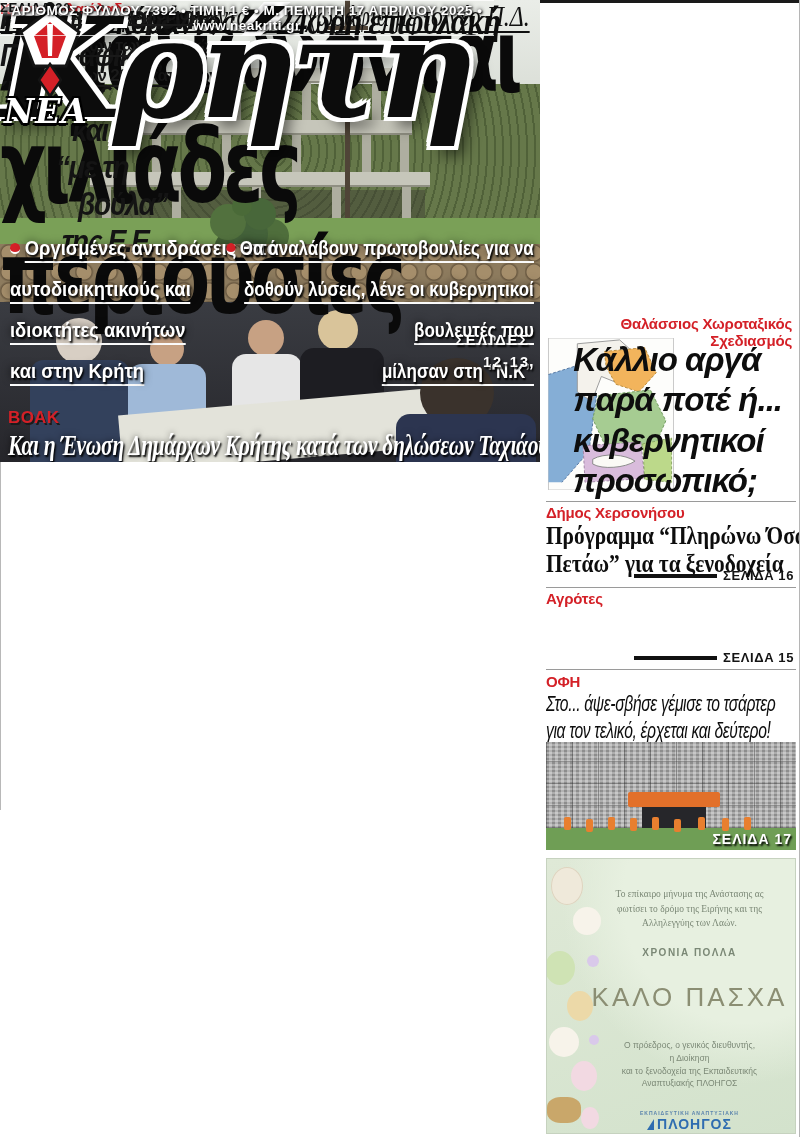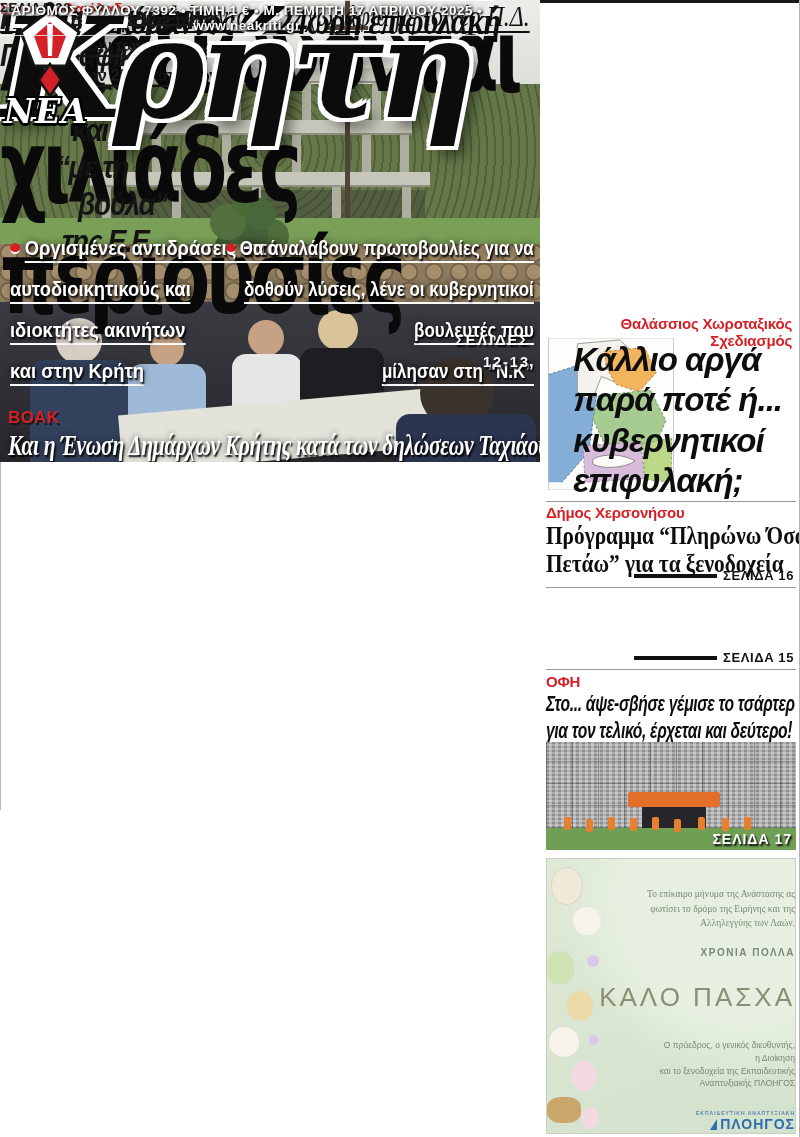--- a/index.html
+++ b/index.html
@@ -88,34 +88,34 @@
 .mar-head{position:absolute;right:14px;top:28px;text-align:left;font-weight:bold;font-style:italic;font-size:33px;line-height:1.22;letter-spacing:-1px;color:#0d0d0d;z-index:2}
 .mar-head div{white-space:nowrap}
 .mapwrap{position:absolute;left:0;top:26px;width:130px;height:152px}
 .sec2{top:502px;height:86px;border-bottom:1px solid #9a9a9a;padding-top:2px}
 .sec3{top:588px;height:82px;border-bottom:1px solid #9a9a9a;padding-top:2px}
 .shead{font-family:"Liberation Serif",serif;font-weight:bold;font-size:26px;line-height:1.06;color:#0d0d0d;margin-top:1px}
 .shead div{white-space:nowrap;transform-origin:0 50%}
 .sx82 div{transform:scaleX(.82)}
 .sx76 div{transform:scaleX(.76)}
 .sec4{top:670px;height:184px;padding-top:3px}
-.ofi-head{font-weight:bold;font-style:italic;font-size:23px;line-height:1.18;color:#0d0d0d;letter-spacing:-.5px}
+.ofi-head{font-weight:normal;font-style:italic;font-size:23px;line-height:1.18;color:#0d0d0d;letter-spacing:-.5px}
 .ofi-head div{white-space:nowrap;transform:scaleX(.68);transform-origin:0 50%}
 .stadium{position:absolute;left:0;top:72px;width:250px;height:108px;overflow:hidden;background:repeating-linear-gradient(0deg,rgba(255,255,255,.28) 0 2px,transparent 2px 4px),repeating-linear-gradient(90deg,#8d8d8d 0 3px,#b3b3b3 3px 6px)}
 .fence{position:absolute;inset:0;background:repeating-linear-gradient(90deg,rgba(50,50,50,.4) 0 1px,transparent 1px 26px),repeating-linear-gradient(0deg,rgba(50,50,50,.35) 0 1px,transparent 1px 22px)}
 .pitch{position:absolute;left:0;bottom:0;width:250px;height:22px;background:#6f9e55}
 .banner{position:absolute;left:82px;top:50px;width:92px;height:15px;background:#e2702a;border-radius:2px}
 .tunnel{position:absolute;left:96px;top:65px;width:64px;height:28px;background:#26262a}
 .player{position:absolute;bottom:20px;width:7px;height:13px;background:#e87f2f;border-radius:2px}
 .stad-ref{position:absolute;right:4px;bottom:3px;color:#fff;font-weight:bold;font-size:14px;letter-spacing:1px;text-shadow:1.5px 1.5px 2px #000}
 
 .ad{position:absolute;left:546px;top:858px;width:250px;height:276px;background:radial-gradient(circle at 80% 15%,#e7f0e0 0 40%,transparent 60%),linear-gradient(160deg,#dfe9d7,#d3e2cc);border:1px solid #c6d2bf;overflow:hidden}
 .eggs{position:absolute;left:0;top:0;bottom:0;width:62px}
 .egg{position:absolute;border-radius:50%}
-.ad-text{margin-left:37px;text-align:right;color:#7b8876}
+.ad-text{margin-left:37px;text-align:center;color:#7b8876}
 .ad-msg{margin-top:28px;font-family:"Liberation Serif",serif;font-size:9.5px;line-height:1.55}
 .ad-greet{margin-top:16px;font-size:10px;letter-spacing:1.5px;font-weight:bold}
 .ad-title{margin-top:24px;font-size:26px;letter-spacing:3px;color:#8b8e73}
 .ad-sig{margin-top:26px;font-size:8.5px;line-height:1.5}
 .ad-logo{margin-top:20px}
 .logo-tag{font-size:5px;letter-spacing:1px;color:#5b84ad;font-weight:bold}
 .logo-name{font-size:14px;font-weight:900;color:#2f6db0;letter-spacing:1px}
 .sail{display:inline-block;width:0;height:0;border-left:7px solid transparent;border-bottom:11px solid #2f6db0;margin-right:3px;vertical-align:-1px}
 </style>
 </head>
@@ -267,37 +267,38 @@
         <path d="M52,60 L106,54 L122,86 L110,114 L58,110 L46,84 Z" fill="#a6cc92" stroke="#6f9a5e" stroke-dasharray="3,2"></path>
         <path d="M36,112 L96,108 L100,146 L38,150 Z" fill="#d9bcdc" stroke="#a186a6" stroke-dasharray="3,2"></path>
         <path d="M46,126 C58,119 80,121 90,128 C80,135 56,137 46,131 Z" fill="#fbfaf6" stroke="#888"></path>
         <path d="M98,110 L128,104 L128,150 L100,147 Z" fill="#bcd98a" stroke="#8aa863" stroke-dasharray="3,2"></path>
       </svg>
     </div>
     <div class="mar-head">
       <div>Κάλλιο αργά</div>
       <div>παρά ποτέ ή...</div>
       <div>κυβερνητικοί</div>
-      <div>επιφυλακή;</div>
+      <div>προσωπικό;</div>
     </div>
   </div>
 
   <div class="sec sec2">
     <span class="kick">Δήμος Χερσονήσου</span>
     <div class="shead sx82">
       <div>Πρόγραμμα “Πληρώνω Όσα</div>
       <div>Πετάω” για τα ξενοδοχεία</div>
     </div>
     <div class="prefrow short">
       <div class="bar"></div>
       <div class="pref">ΣΕΛΙΔΑ 16</div>
     </div>
   </div>
 
   <div class="sec sec3">
+    <span class="kick">Αγρότες</span>
     <div class="prefrow short">
       <div class="bar"></div>
       <div class="pref">ΣΕΛΙΔΑ 15</div>
     </div>
   </div>
 
   <div class="sec sec4">
     <span class="kick">ΟΦΗ</span>
     <div class="ofi-head">
       <div>Στο... άψε-σβήσε γέμισε το τσάρτερ</div>

